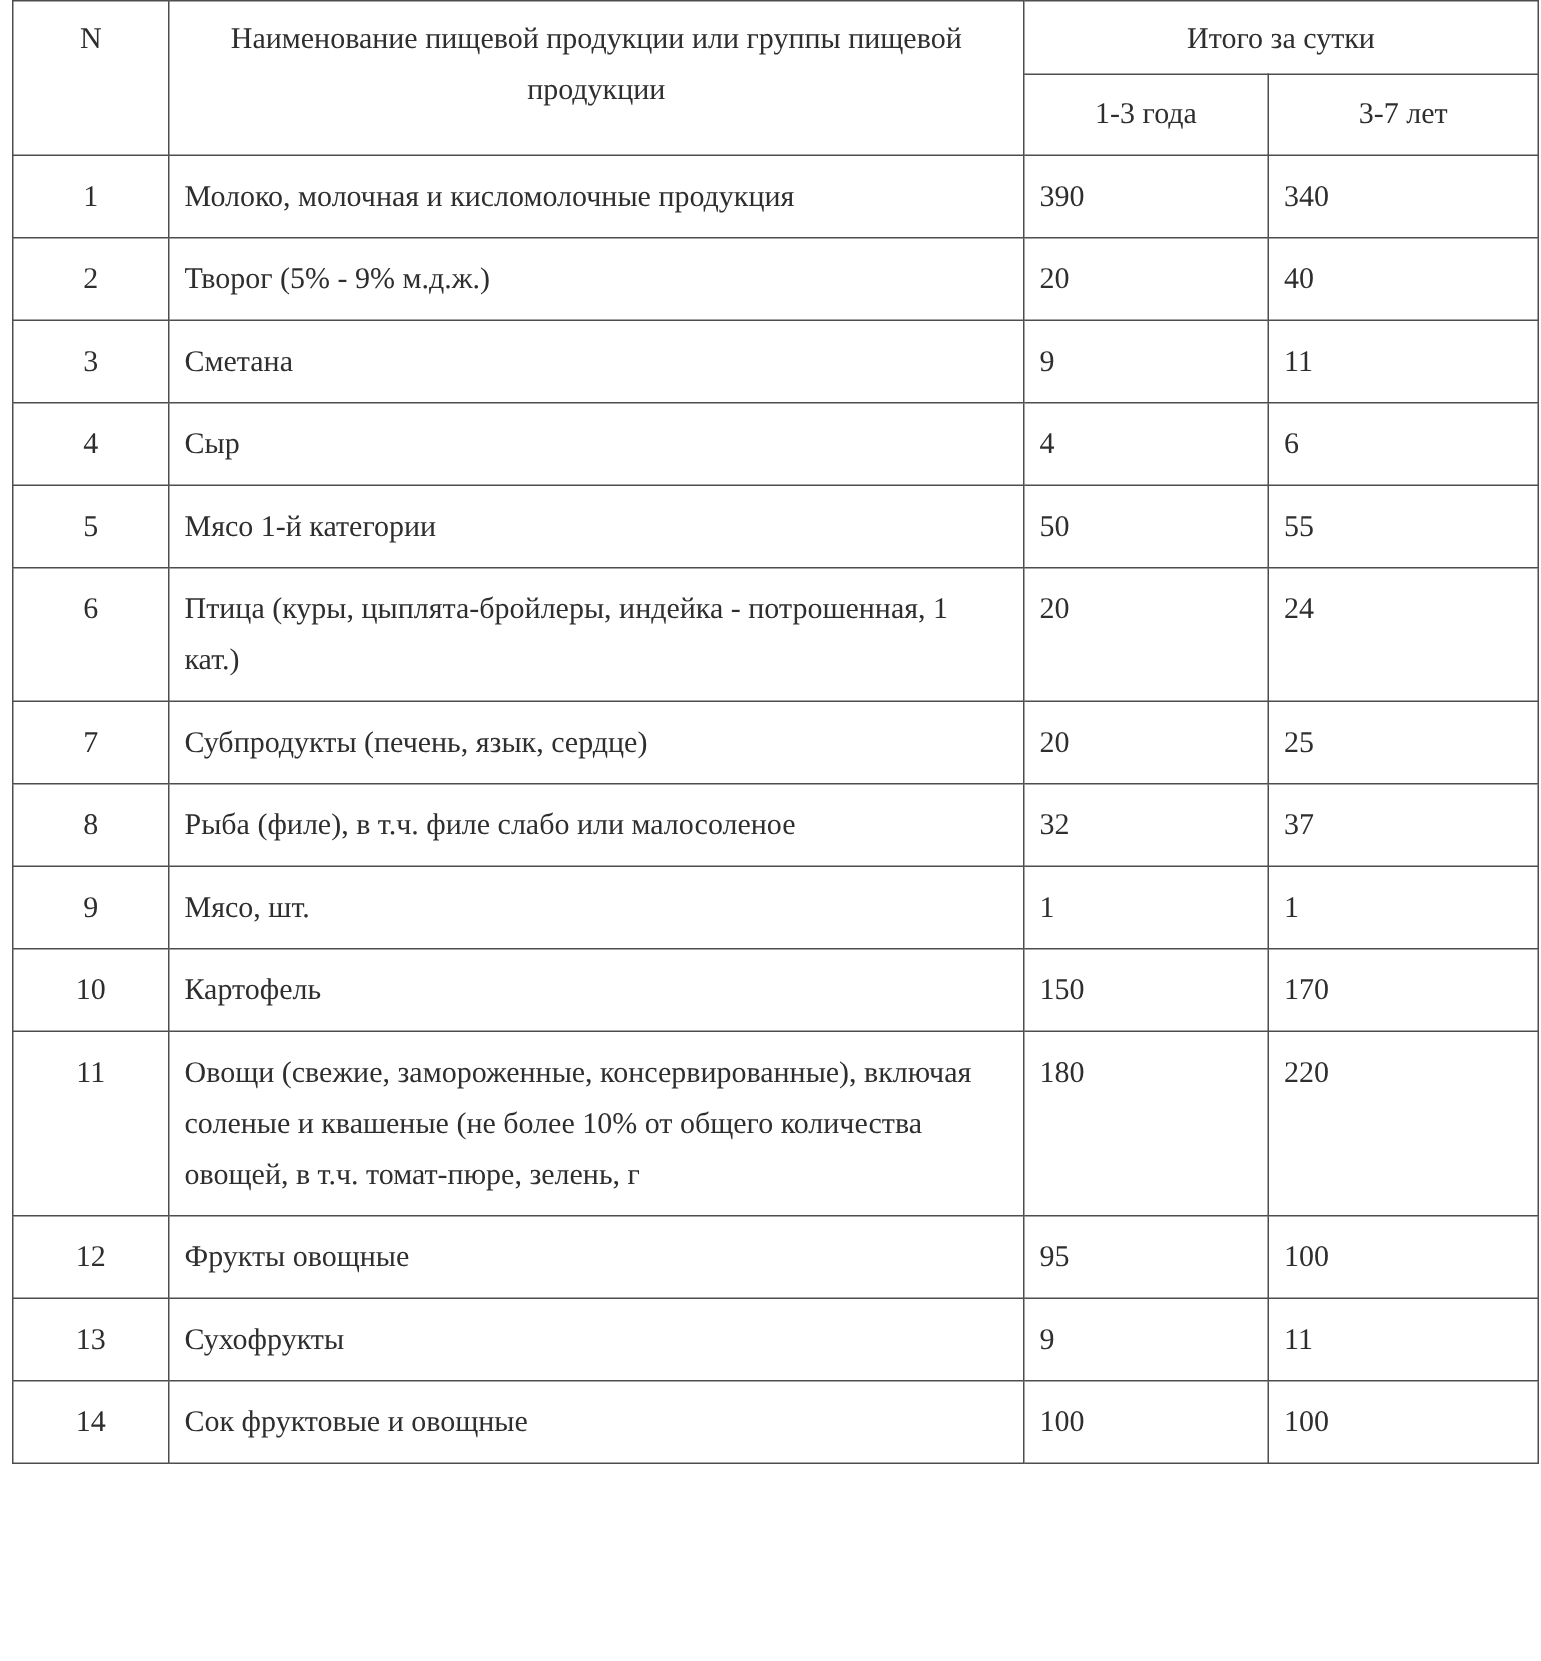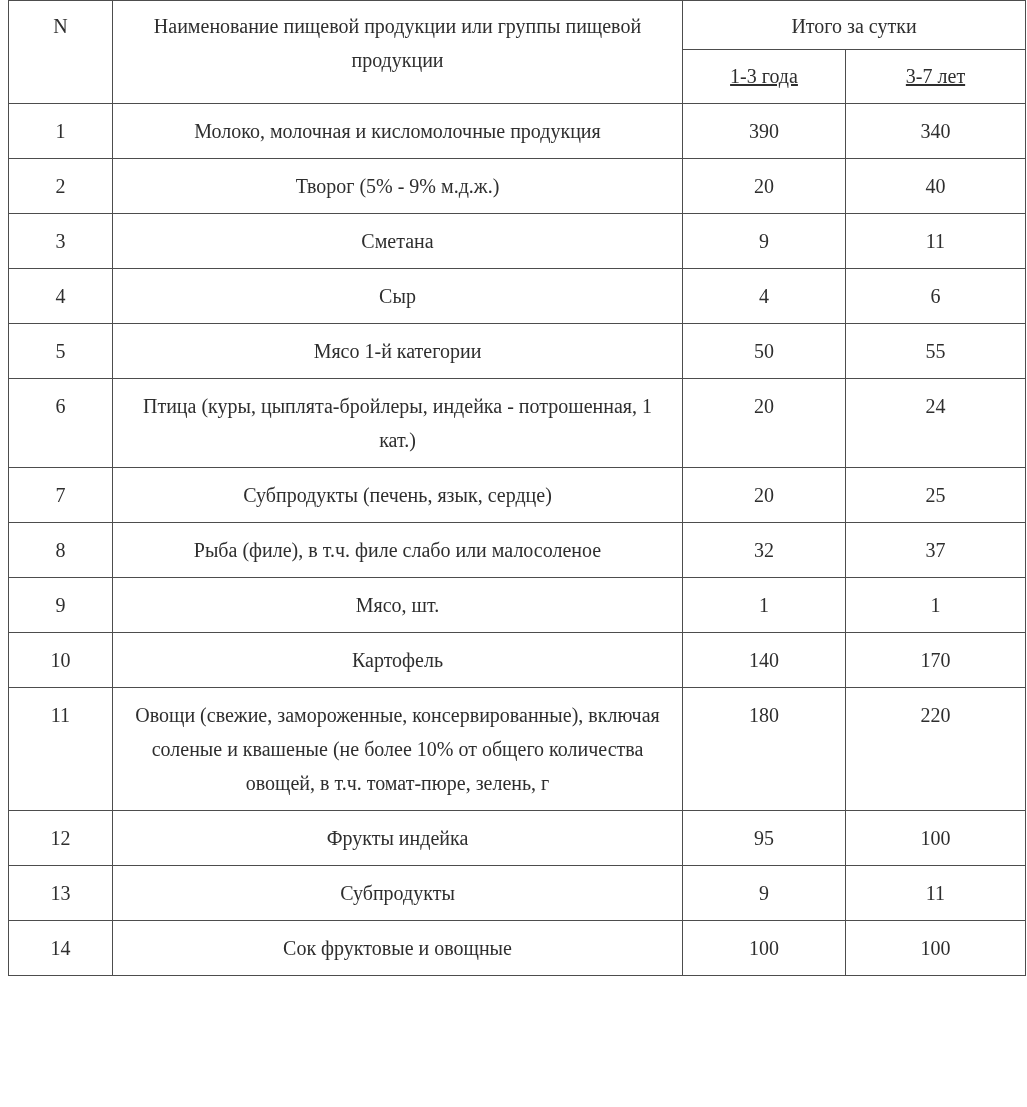--- a/index.html
+++ b/index.html
@@ -32,25 +32,25 @@
     font-weight: normal;
     box-sizing: border-box;
   }
   col.c-num   { width: 104px; }
   col.c-name  { width: 570px; }
   col.c-age1  { width: 163px; }
   col.c-age2  { width: 180px; }
 
   th { text-align: center; }
   td.cell-num   { text-align: center; }
-  td.cell-name  { text-align: center; padding-left: 13px; padding-right: 16px; }
-  td.cell-value { text-align: center; }
+  td.cell-name  { text-align: left; padding-left: 13px; padding-right: 16px; }
+  td.cell-value { text-align: left; }
 
   thead th.h-total { height: 48px; padding-top: 8px; padding-bottom: 6px; margin-top: 12px; }
-  thead th.h-age   { height: 50px; padding-top: 9px; text-decoration: underline; }
+  thead th.h-age   { height: 50px; padding-top: 9px; }
   thead th.h-n,
   thead th.h-name  { padding-top: 8px; }
 </style>
 </head>
 <body>
 
 <div class="page">
   <table class="food-norms">
     <colgroup>
       <col class="c-num">
@@ -120,38 +120,38 @@
       </tr>
       <tr>
         <td class="cell-num">9</td>
         <td class="cell-name">Мясо, шт.</td>
         <td class="cell-value">1</td>
         <td class="cell-value">1</td>
       </tr>
       <tr>
         <td class="cell-num">10</td>
         <td class="cell-name">Картофель</td>
-        <td class="cell-value">140</td>
+        <td class="cell-value">150</td>
         <td class="cell-value">170</td>
       </tr>
       <tr>
         <td class="cell-num">11</td>
         <td class="cell-name">Овощи (свежие, замороженные, консервированные), включая соленые и квашеные (не более 10% от общего количества овощей, в т.ч. томат-пюре, зелень, г</td>
         <td class="cell-value">180</td>
         <td class="cell-value">220</td>
       </tr>
       <tr>
         <td class="cell-num">12</td>
-        <td class="cell-name">Фрукты индейка</td>
+        <td class="cell-name">Фрукты овощные</td>
         <td class="cell-value">95</td>
         <td class="cell-value">100</td>
       </tr>
       <tr>
         <td class="cell-num">13</td>
-        <td class="cell-name">Субпродукты</td>
+        <td class="cell-name">Сухофрукты</td>
         <td class="cell-value">9</td>
         <td class="cell-value">11</td>
       </tr>
       <tr>
         <td class="cell-num">14</td>
         <td class="cell-name">Сок фруктовые и овощные</td>
         <td class="cell-value">100</td>
         <td class="cell-value">100</td>
       </tr>
     </tbody>

